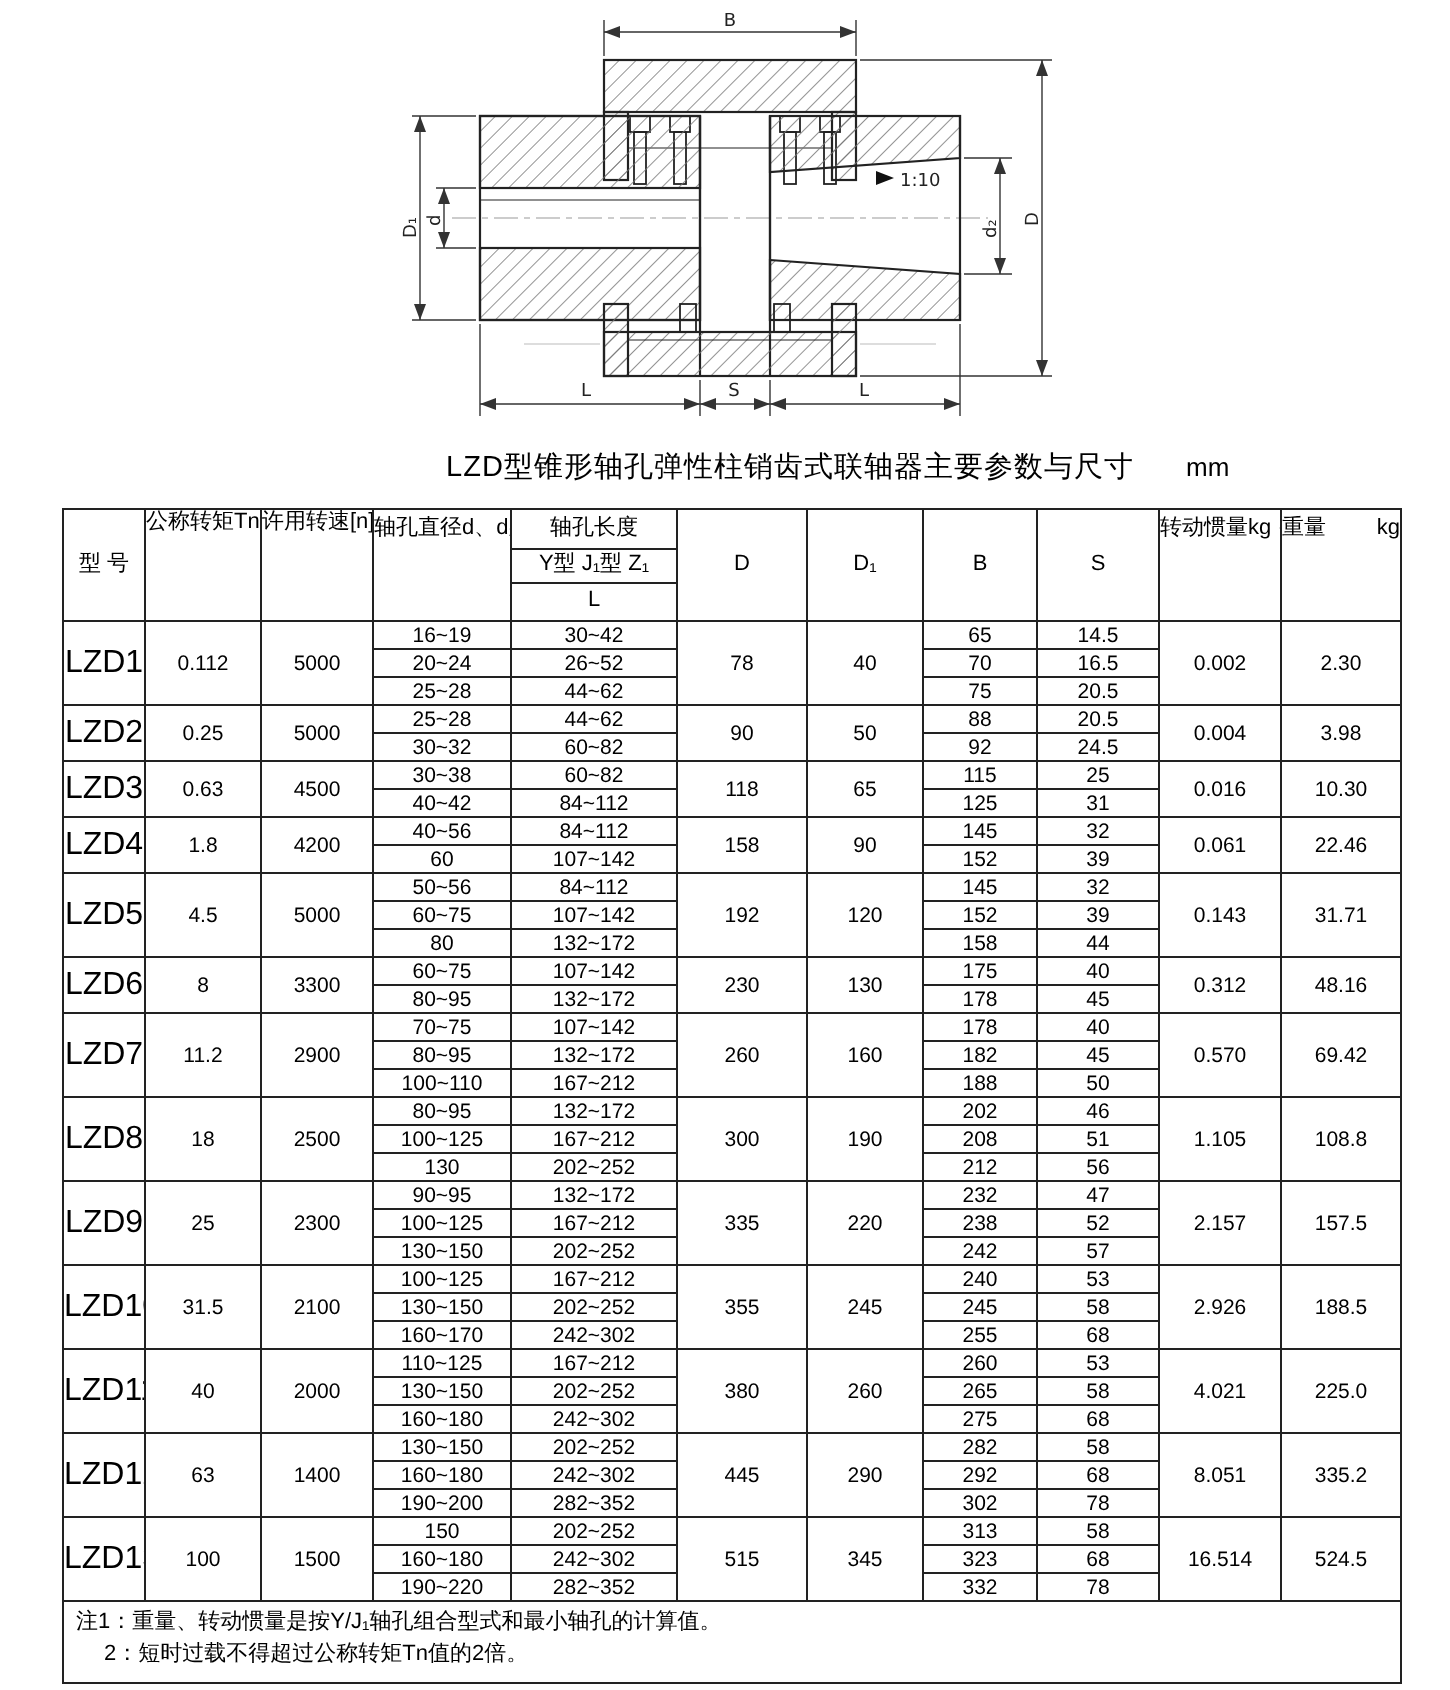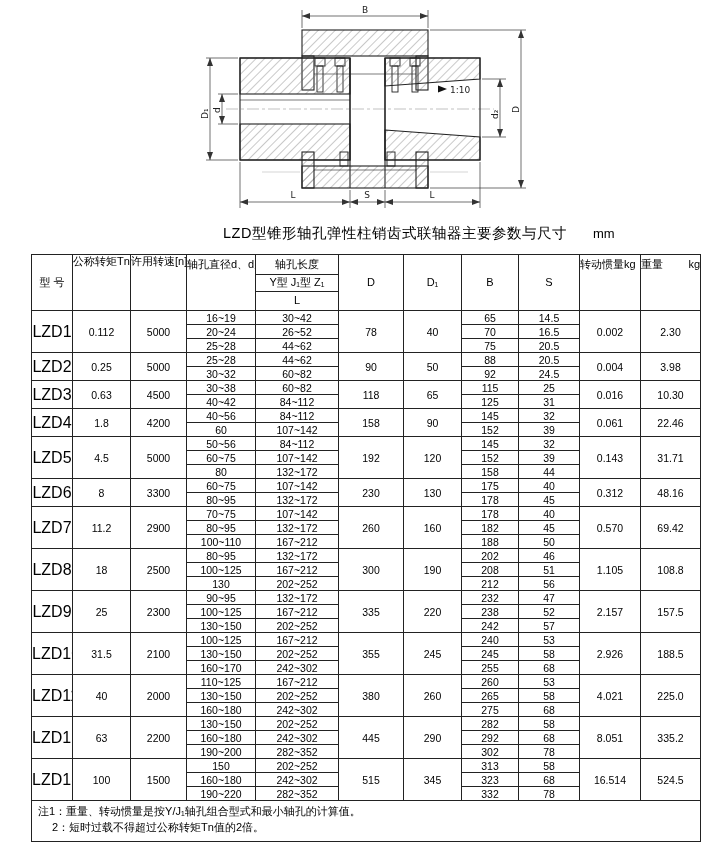--- a/index.html
+++ b/index.html
@@ -466,21 +466,21 @@
       </tr>
       <tr>
         <td>160~180</td>
         <td>242~302</td>
         <td>275</td>
         <td>68</td>
       </tr>
       <tr>
         <td rowspan="3" class="c-model">LZD12</td>
         <td rowspan="3">63</td>
-        <td rowspan="3">2200</td>
+        <td rowspan="3">1400</td>
         <td>130~150</td>
         <td>202~252</td>
         <td rowspan="3">445</td>
         <td rowspan="3">290</td>
         <td>282</td>
         <td>58</td>
         <td rowspan="3">8.051</td>
         <td rowspan="3">335.2</td>
       </tr>
       <tr>

